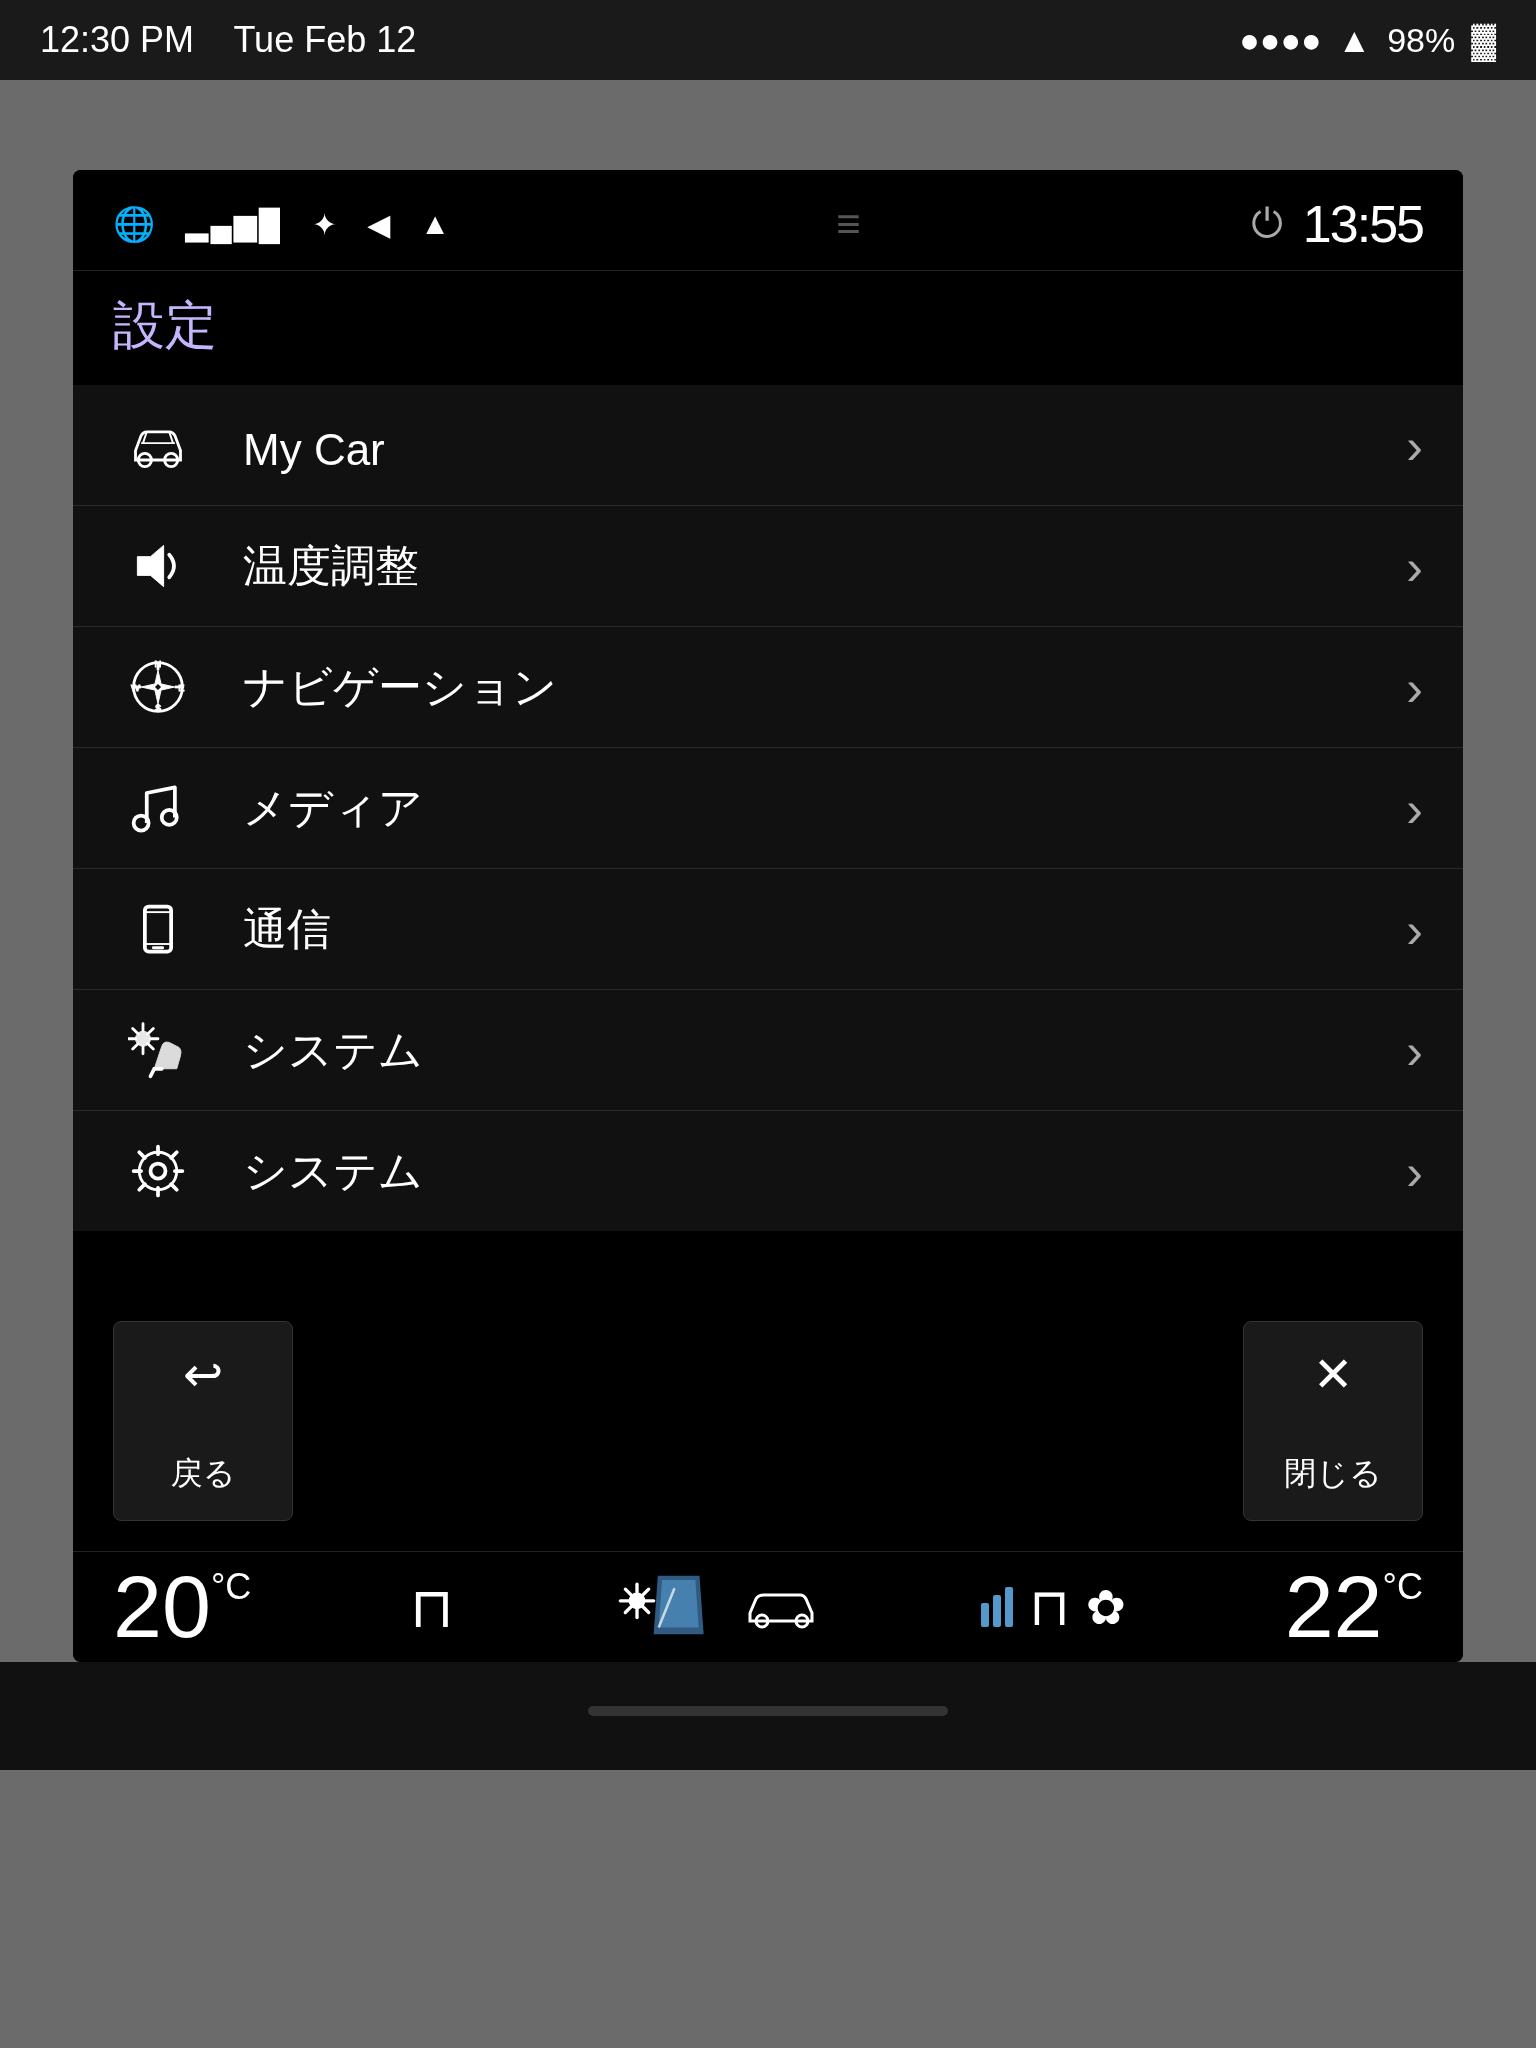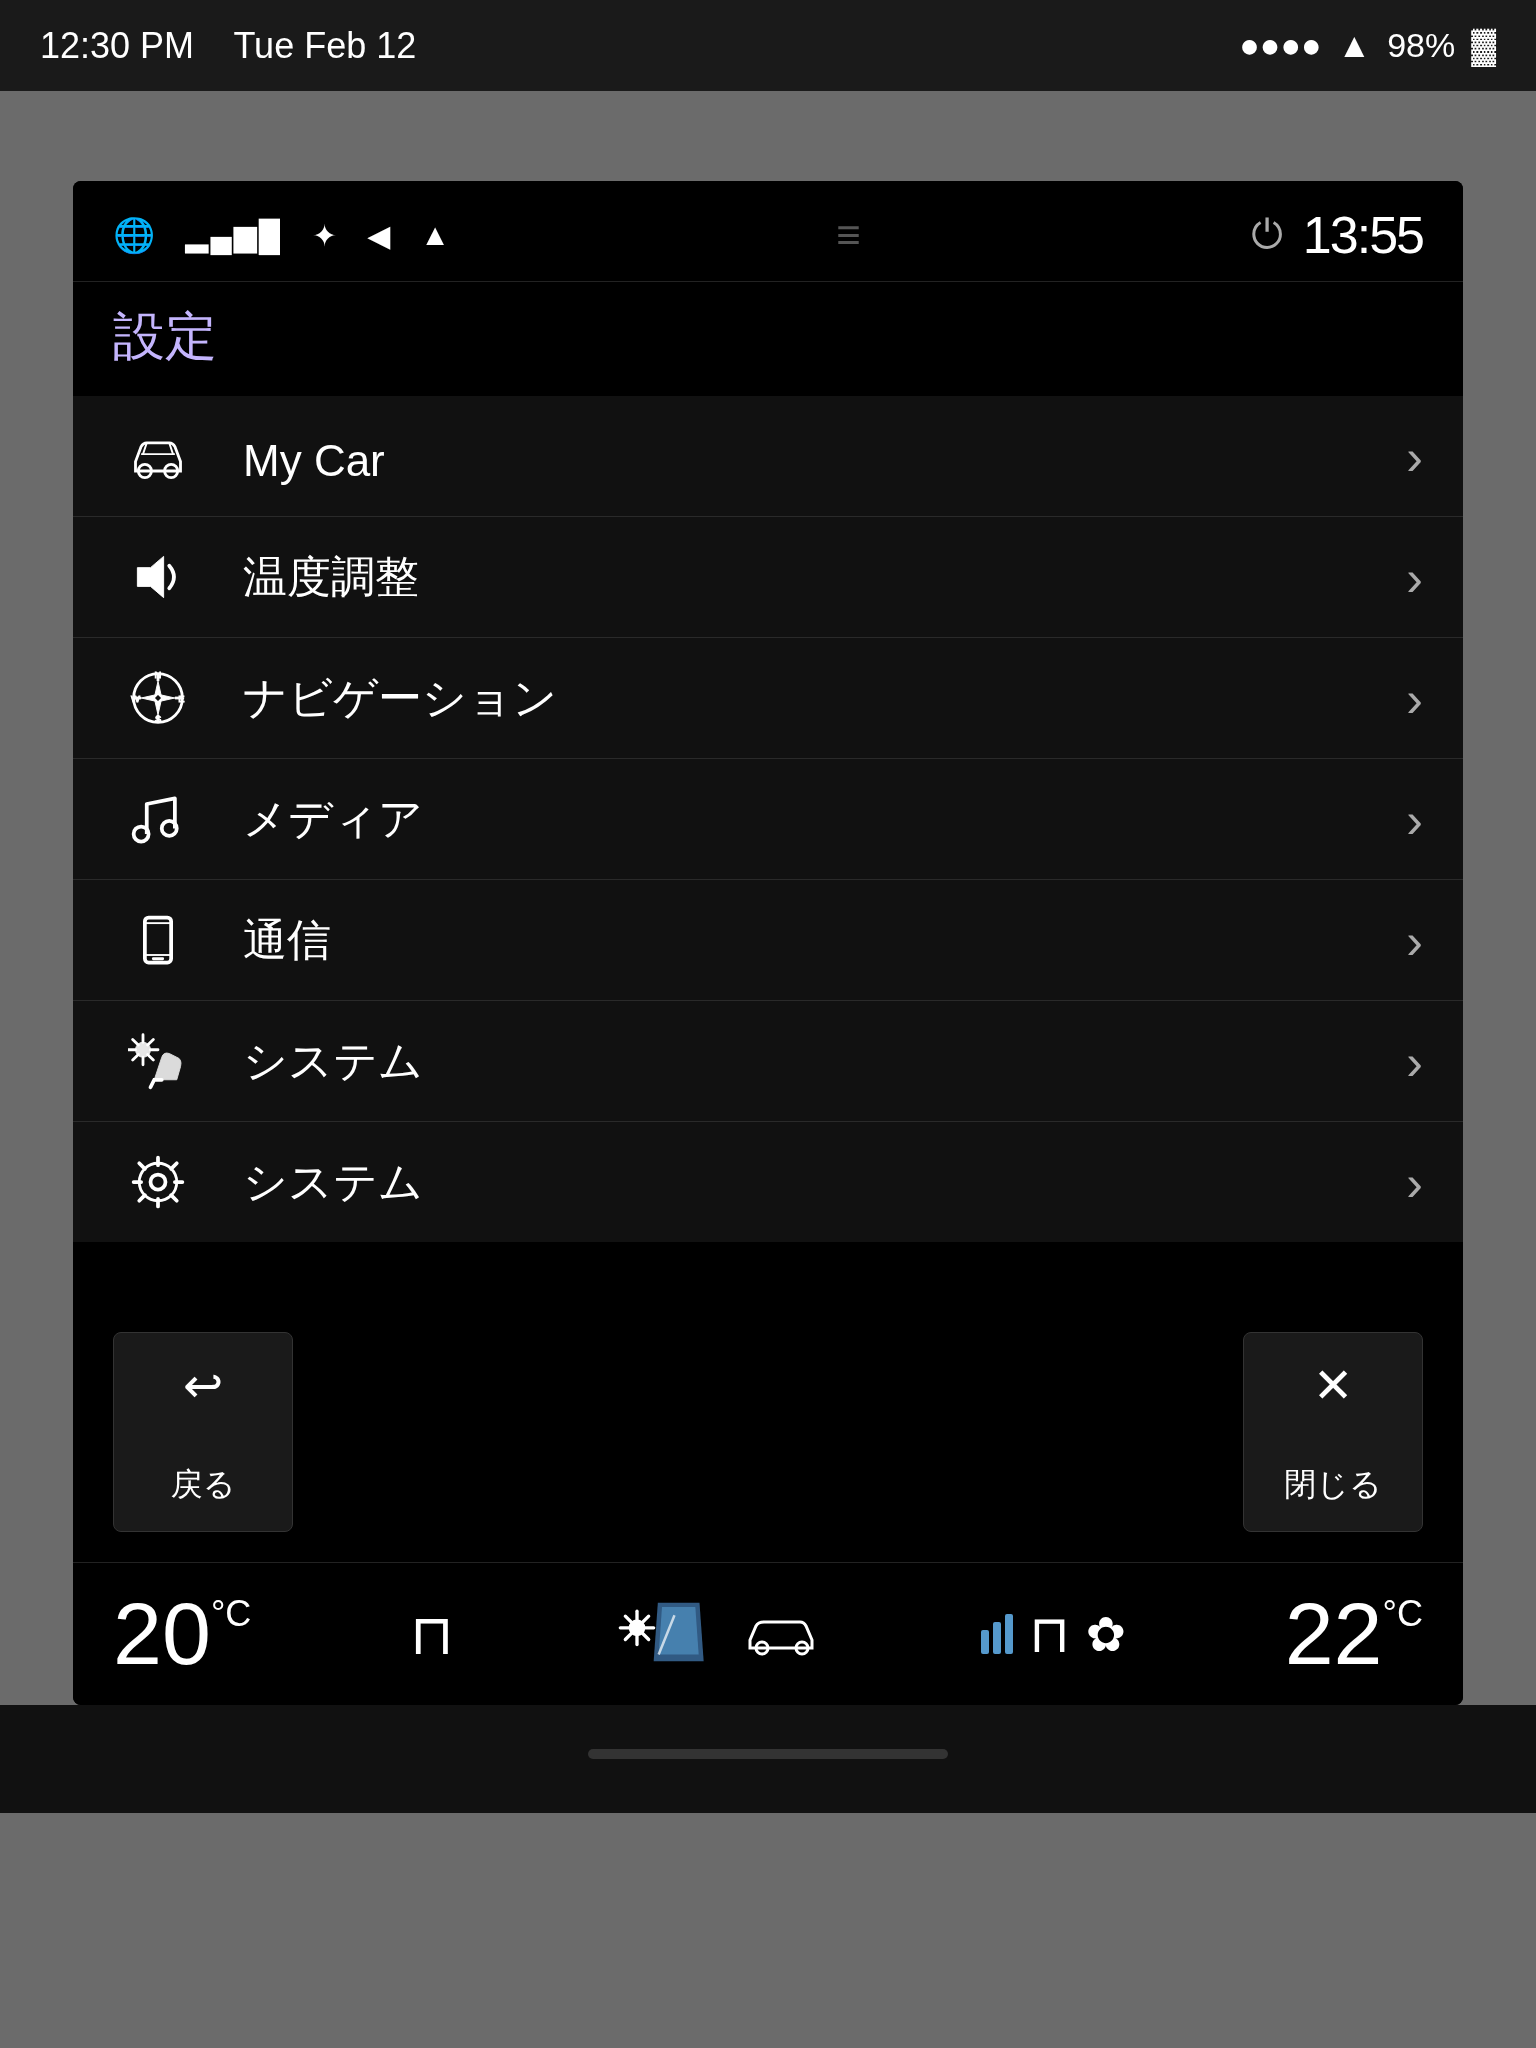--- a/index.html
+++ b/index.html
@@ -12,21 +12,21 @@
       display: flex;
       flex-direction: column;
       align-items: center;
       justify-content: flex-start;
       overflow: hidden;
     }
 
     
     .ios-status-bar {
       width: 100%;
-      height: 91px;
+      height: 80px;
       background: #1a1a1a;
       display: flex;
       align-items: center;
       justify-content: space-between;
       padding: 0 40px;
       flex-shrink: 0;
     }
     .ios-status-left {
       color: #fff;
       font-size: 36px;
@@ -173,21 +173,21 @@
     }
     .btn-back-label, .btn-close-label {
       font-size: 32px;
       margin-top: 40px;
     }
 
     
     .climate-bar {
       background: #000;
       border-top: 1px solid #222;
-      padding: 20px 40px;
+      padding: 4px 40px;
       display: flex;
       align-items: center;
       justify-content: space-between;
     }
     .temp-display {
       color: #fff;
       font-size: 88px;
       font-weight: 200;
       display: flex;
       align-items: flex-start;

